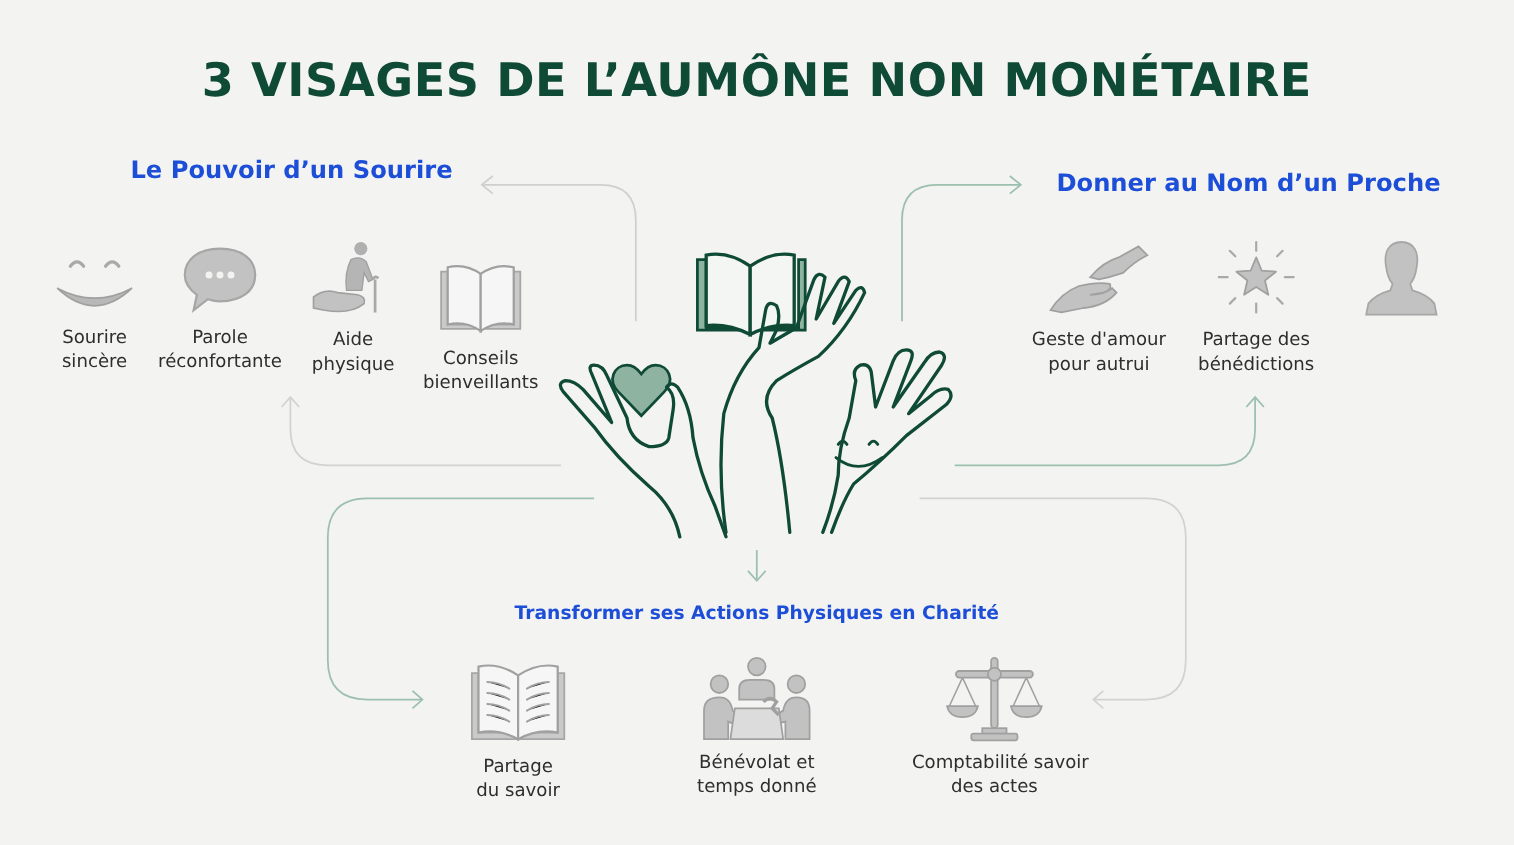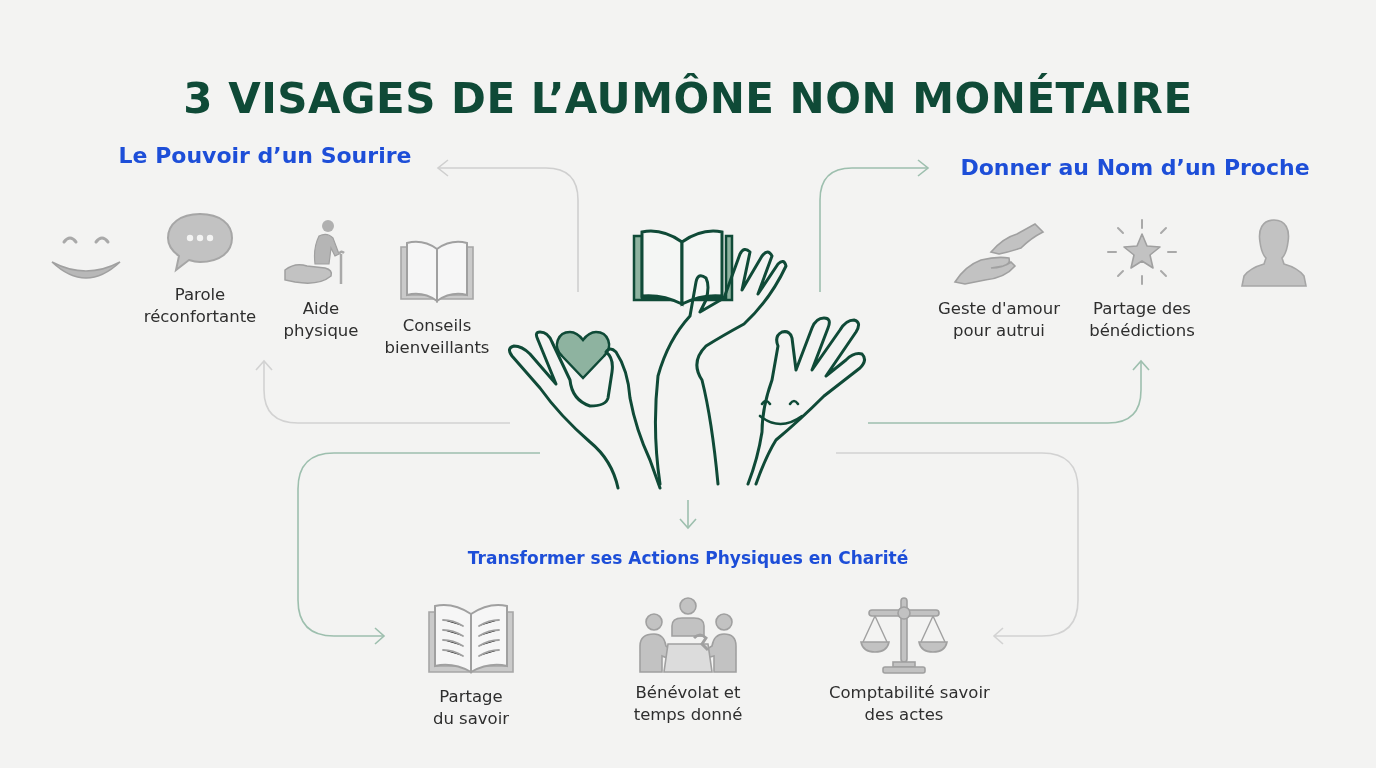--- a/index.html
+++ b/index.html
@@ -5,21 +5,21 @@
   html, body { margin:0; padding:0; }
   body {
     width:1376px; height:768px; overflow:hidden; position:relative;
     background:#f3f3f2;
     font-family:"Liberation Sans", "DejaVu Sans", sans-serif;
     color:#2b2b2b;
   }
   .title {
     position:absolute; left:0; top:48px; width:1376px; text-align:center;
     font-family:"DejaVu Sans", sans-serif; font-weight:bold;
-    font-size:42px; color:#0f4a37; letter-spacing:0.5px;margin-top:26px;
+    font-size:42px; color:#0f4a37; letter-spacing:0.5px;
   }
   .sec-title {
     position:absolute; font-family:"DejaVu Sans", sans-serif; font-weight:bold;
     color:#1d4ed8; text-align:center; line-height:31px;
   }
   .item { position:absolute; text-align:center; width:150px; }
   .item svg { display:block; margin:0 auto; }
   .label {
     font-family:"DejaVu Sans", sans-serif; font-size:16.5px; color:#2e2e2e;
     line-height:22px; margin-top:10px; white-space:nowrap;
@@ -58,23 +58,27 @@
 <div class="sec-title" style="left:90px; top:140px; width:350px; font-size:22px;">
   <div>Le Pouvoir d’un Sourire</div>
 </div>
 
 <div class="item" style="left:11px; top:222px;">
   <svg width="80" height="64" viewBox="0 0 80 64">
     <path d="M18 20 Q24 12 30 20" stroke="#a9a9a9" stroke-width="3" fill="none" stroke-linecap="round"></path>
     <path d="M50 20 Q56 12 62 20" stroke="#a9a9a9" stroke-width="3" fill="none" stroke-linecap="round"></path>
     <path d="M6 40 Q40 72 74 40 Q40 58 6 40 Z" fill="#b8b8b8" stroke="#a0a0a0" stroke-width="1.5"></path>
   </svg>
-</div>
-
-<div class="item" style="left:125px; top:210px;">
+  <div class="label">
+    <div>Sourire</div>
+    <div>sincère</div>
+  </div>
+</div>
+
+<div class="item" style="left:125px; top:222px;">
   <svg width="80" height="64" viewBox="0 0 80 64">
     <path d="M40 4 C60 4 72 14 72 28 C72 42 60 52 40 52 C36 52 32 51 29 50 L16 60 L19 46 C12 41 8 35 8 28 C8 14 20 4 40 4 Z" fill="#c2c2c2" stroke="#a6a6a6" stroke-width="2"></path>
     <circle cx="30" cy="28" r="3.2" fill="#f3f3f2"></circle>
     <circle cx="40" cy="28" r="3.2" fill="#f3f3f2"></circle>
     <circle cx="50" cy="28" r="3.2" fill="#f3f3f2"></circle>
   </svg>
   <div class="label">
     <div>Parole</div>
     <div>réconfortante</div>
   </div>

